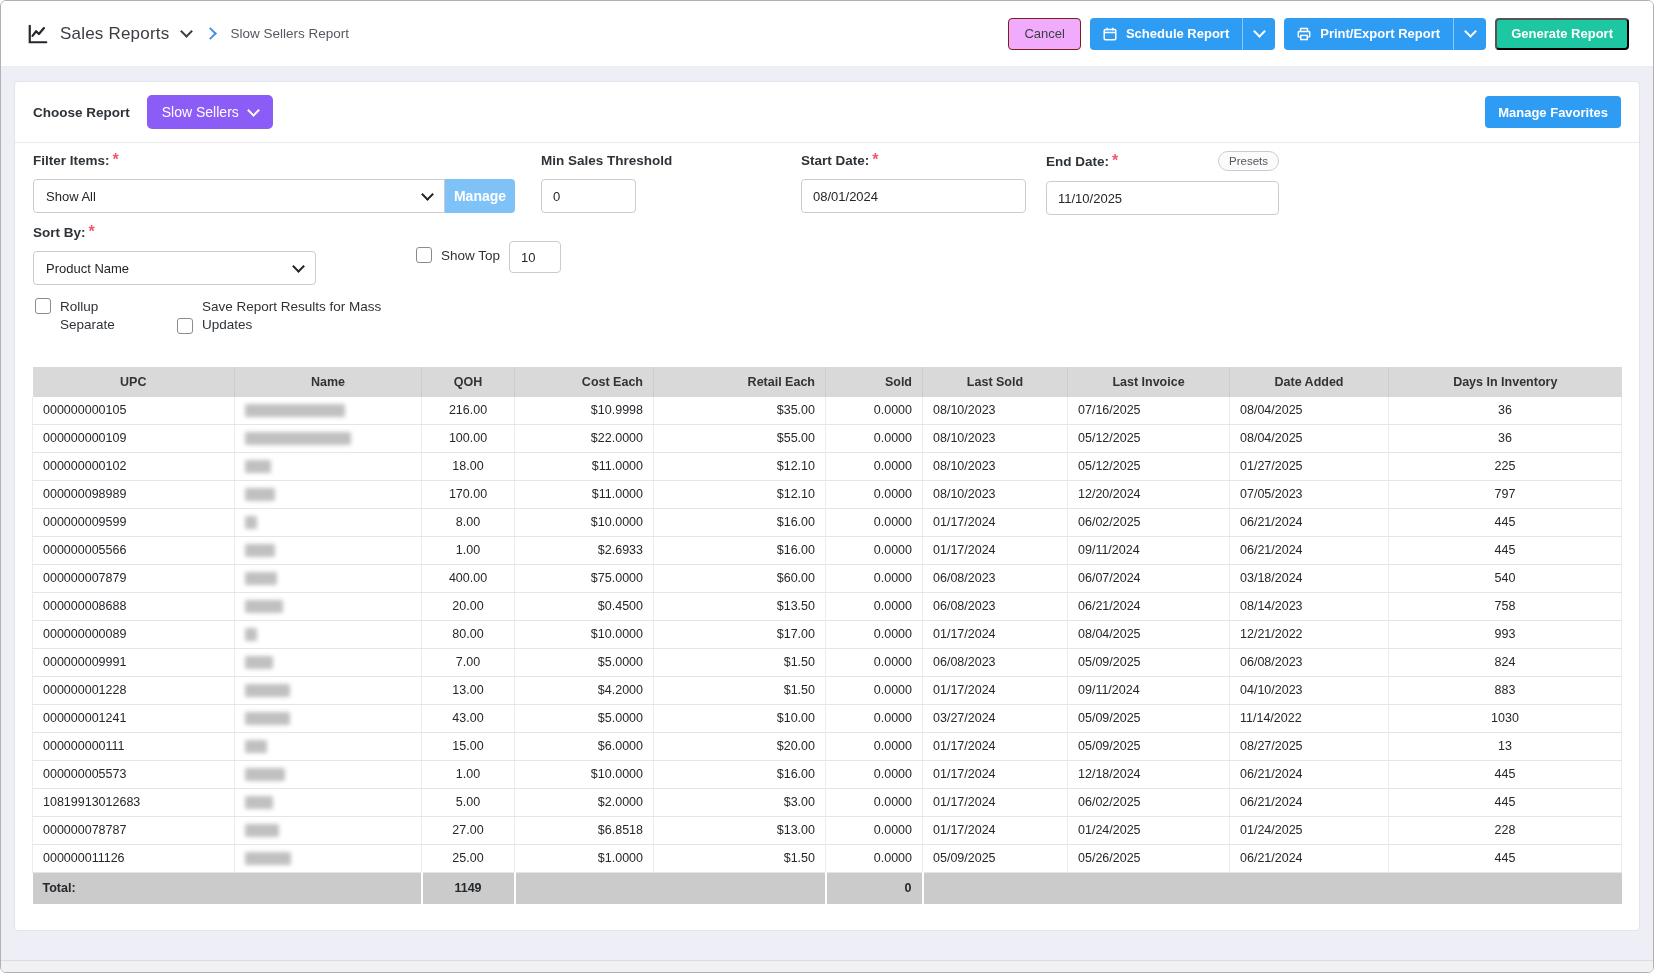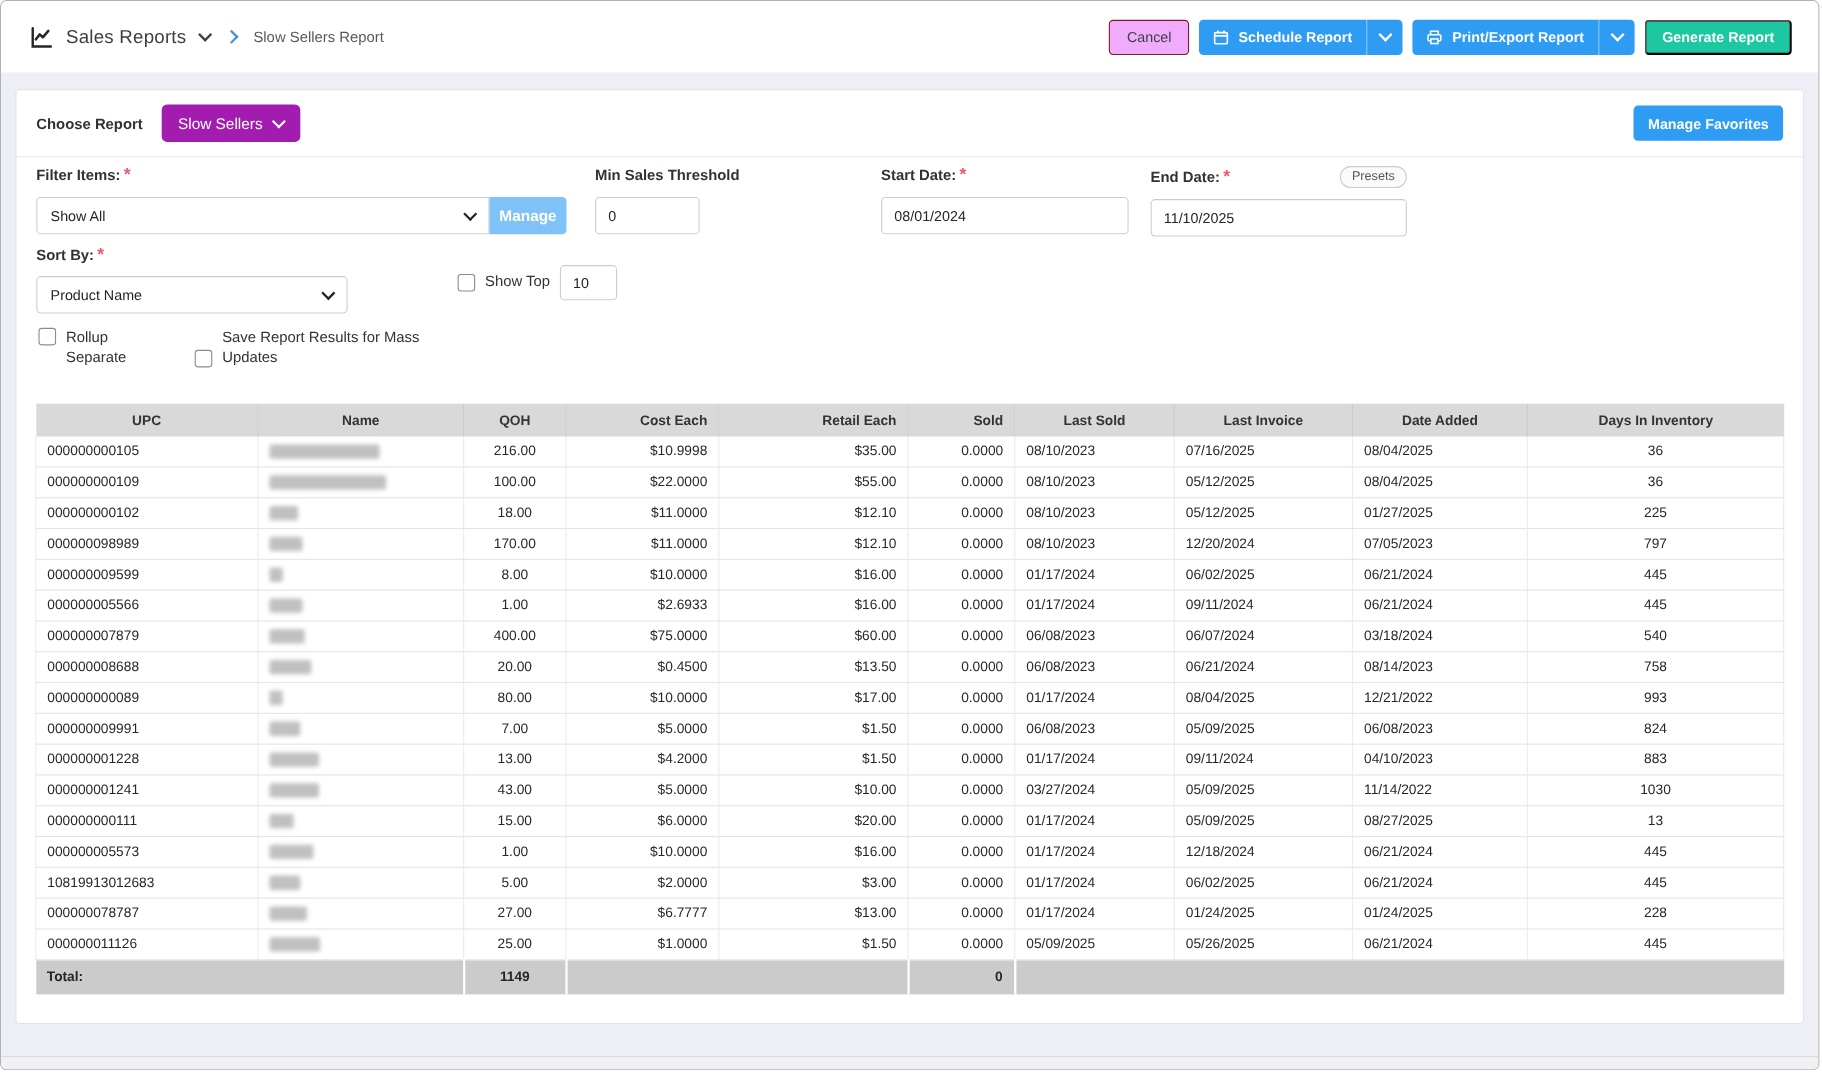--- a/index.html
+++ b/index.html
@@ -21,21 +21,21 @@
   .split-main{display:flex;align-items:center;gap:9px;padding:0 13px;}
   .split-caret{width:32px;height:100%;display:flex;align-items:center;justify-content:center;border-left:1px solid rgba(255,255,255,.45);color:#fff;}
   .btn-generate{background:#1cc7a2;color:#fff;font-weight:700;padding:0 14px;}
 
   
   .content{position:absolute;top:66px;left:0;right:0;bottom:0;background:#edeef6;padding:14px 13px 0 13px;box-sizing:border-box;}
   .card{background:#fff;border:1px solid #e2e3ea;border-radius:4px;padding-bottom:26px;}
 
   .card-head{display:flex;align-items:center;padding:13px 18px;border-bottom:1px solid #e9e9f0;}
   .choose-label{font-weight:700;font-size:13.5px;color:#2e3338;margin-right:17px;}
-  .btn-report{background:#a21caf;color:#fff;font-size:14px;height:34px;padding:0 15px;border-radius:5px;display:inline-flex;align-items:center;gap:10px;cursor:pointer;}
+  .btn-report{background:#8b5cf6;color:#fff;font-size:14px;height:34px;padding:0 15px;border-radius:5px;display:inline-flex;align-items:center;gap:10px;cursor:pointer;}
   .btn-fav{margin-left:auto;background:#2f9cf4;color:#fff;font-weight:700;font-size:13px;height:32px;padding:0 13px;border-radius:4px;display:flex;align-items:center;cursor:pointer;}
 
   
   .filters{position:relative;height:224px;}
   .fgroup{position:absolute;}
   .flabel{font-weight:700;font-size:13.5px;color:#2e3338;}
   .req{color:#f2566a;margin-left:3px;font-weight:700;}
   .ctrl-row{margin-top:10px;display:flex;}
   .select{height:34px;border:1px solid #c9cdd3;border-radius:4px;background:#fff;display:flex;align-items:center;justify-content:space-between;padding:0 12px;font-size:13px;color:#232629;box-sizing:border-box;cursor:pointer;}
   .select .chev{color:#222;}
@@ -46,21 +46,21 @@
   .fg-min{left:526px;top:8px;}
   .in-min{width:95px;}
   .fg-start{left:786px;top:8px;}
   .in-date{width:225px;}
   .fg-end{left:1031px;top:8px;width:233px;}
   .end-label-row{display:flex;align-items:center;justify-content:space-between;}
   .in-end{width:233px;}
   .btn-presets{font-size:11.5px;color:#54585e;border:1px solid #c9cdd3;border-radius:11px;padding:3px 10px;background:#fbfbfc;cursor:pointer;}
   .fg-sort{left:18px;top:80px;}
   .sel-sort{width:283px;}
-  .fg-showtop{left:401px;top:104px;display:flex;align-items:flex-end;gap:9px;}
+  .fg-showtop{left:401px;top:104px;display:flex;align-items:flex-start;gap:9px;}
   .fg-topn{left:494px;top:98px;}
   .in-topn{width:52px;height:32px;}
   .checkbox{width:16px;height:16px;border:1.6px solid #878d94;border-radius:3px;background:#fff;box-sizing:border-box;flex:none;cursor:pointer;}
   .cb-label{font-size:13.5px;color:#2e3338;line-height:1.35;}
   .fg-roll{left:20px;top:155px;display:flex;gap:9px;align-items:flex-start;}
   .fg-roll .cb-label{width:72px;}
   .fg-save{left:162px;top:155px;display:flex;gap:9px;align-items:flex-end;}
   .fg-save .cb-label{width:192px;}
 
   
@@ -418,21 +418,21 @@
                 <td class="al-r">0.0000</td>
                 <td>01/17/2024</td>
                 <td>06/02/2025</td>
                 <td>06/21/2024</td>
                 <td class="al-c">445</td>
               </tr>
               <tr>
                 <td>000000078787</td>
                 <td><span class="redact" style="width: 34px;"></span></td>
                 <td class="al-c">27.00</td>
-                <td class="al-r">$6.7777</td>
+                <td class="al-r">$6.8518</td>
                 <td class="al-r">$13.00</td>
                 <td class="al-r">0.0000</td>
                 <td>01/17/2024</td>
                 <td>01/24/2025</td>
                 <td>01/24/2025</td>
                 <td class="al-c">228</td>
               </tr>
               <tr>
                 <td>000000011126</td>
                 <td><span class="redact" style="width: 46px;"></span></td>

